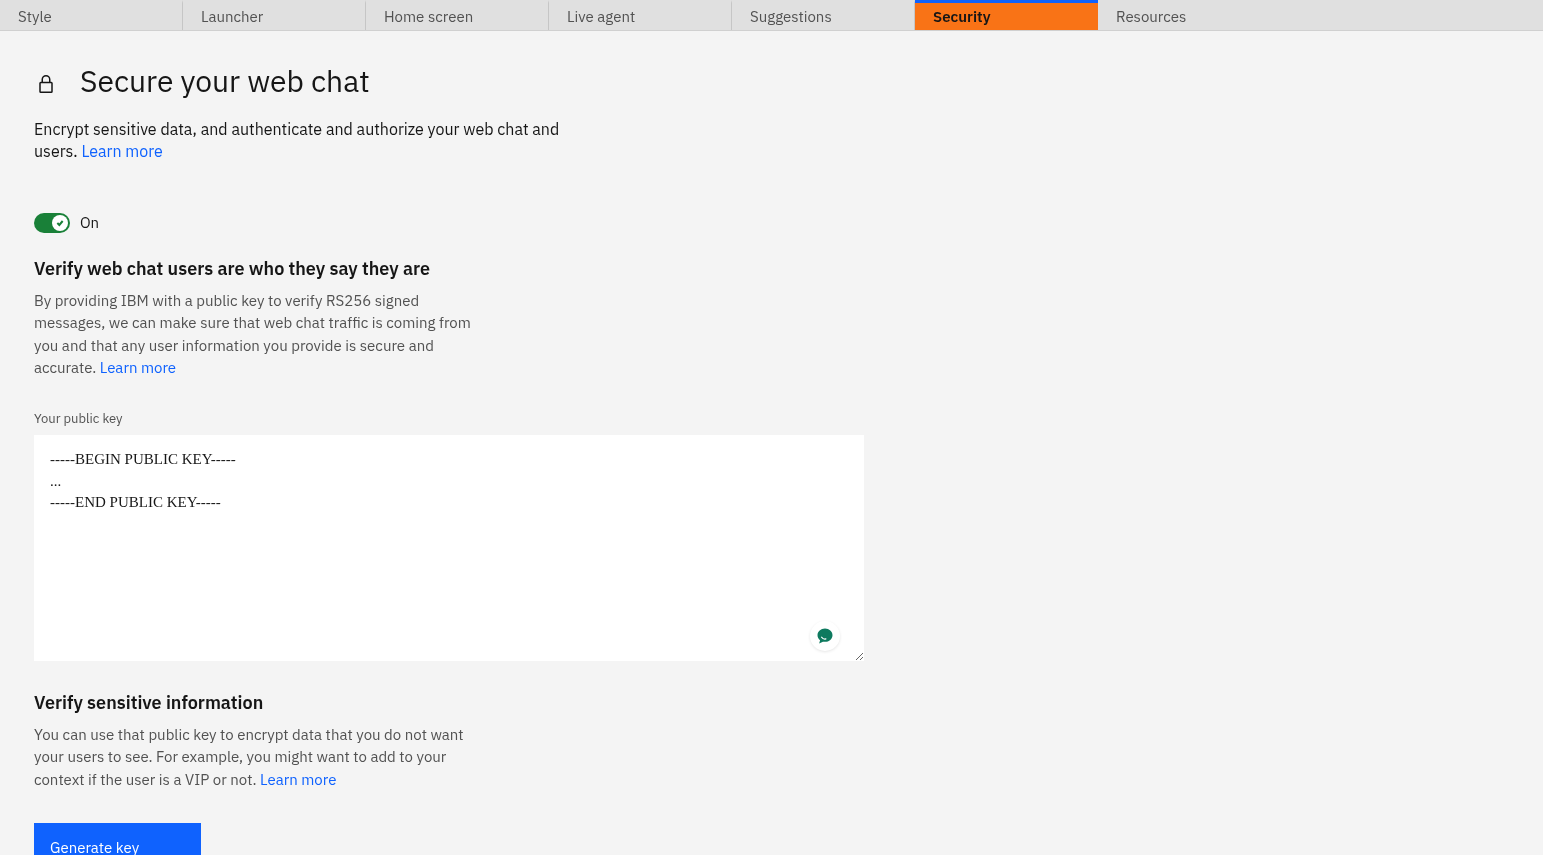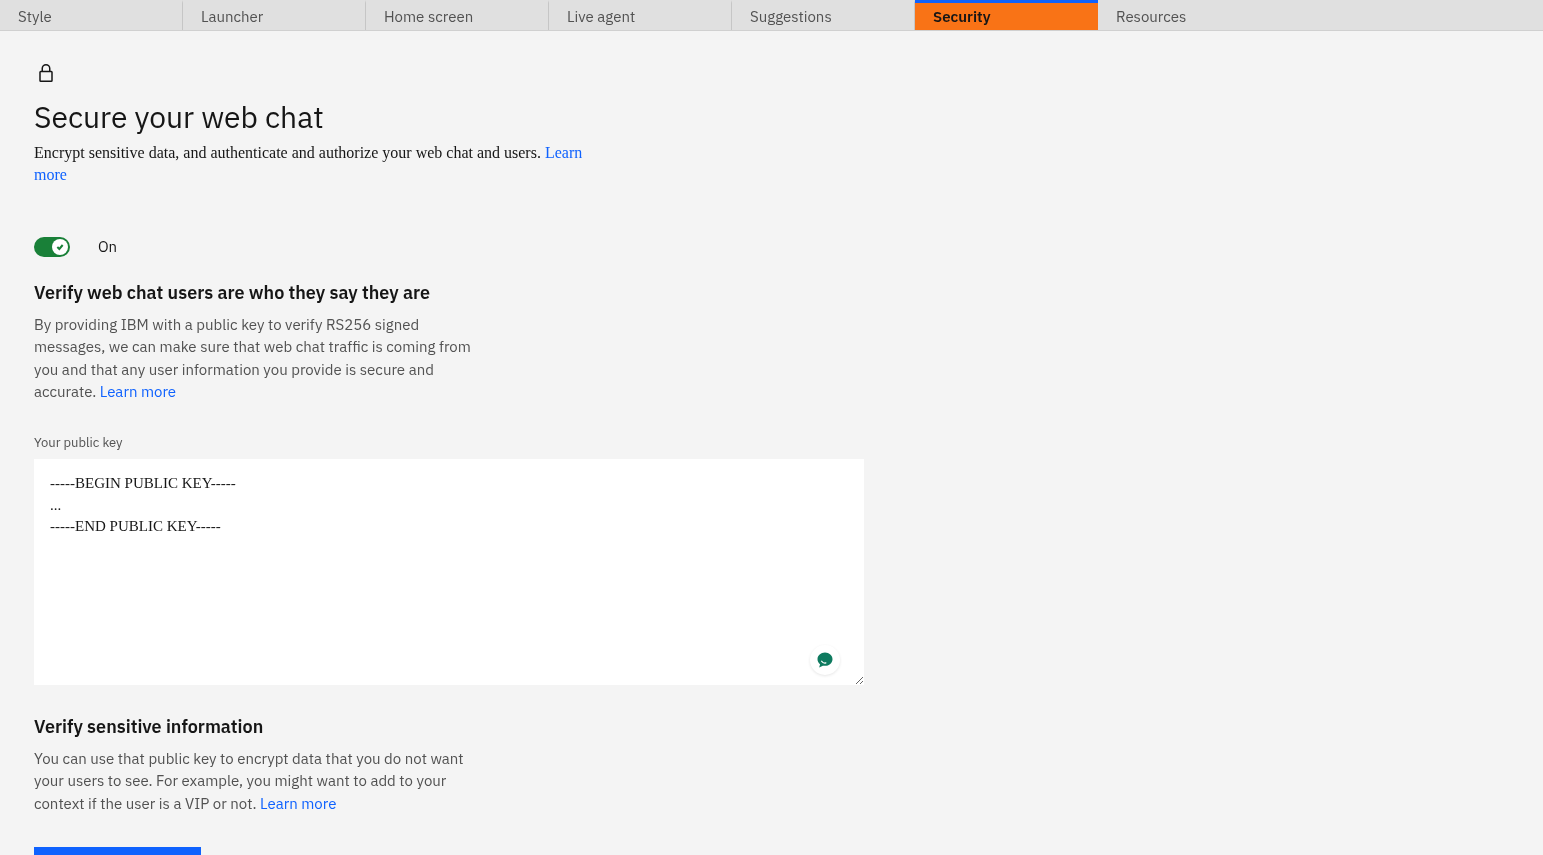--- a/index.html
+++ b/index.html
@@ -41,52 +41,50 @@
     .tab:last-child {
       border-right: none;
     }
     
     
     .content {
       padding: 30px 34px;
     }
     .title-row {
       display: flex;
-      align-items: flex-start;
-      gap: 8px;
-      flex-direction: column;
+      align-items: flex-end;
+      gap: 22px;
     }
     .lock-icon svg {
       width: 24px;
       height: 24px;
     }
     h1 {
       font-size: 30px;
       font-weight: 400;
       color: #161616;
     }
     .subtitle {
       font-size: 16px;
       color: #161616;
-      margin-top: 6px;
+      margin-top: 18px;
       max-width: 560px;
       line-height: 1.4;
-      font-family: Liberation Serif, serif;
     }
     .link {
       color: #0f62fe;
       cursor: pointer;
       text-decoration: none;
     }
     
     
     .toggle-row {
       display: flex;
       align-items: center;
-      gap: 28px;
+      gap: 10px;
       margin-top: 50px;
     }
     .toggle {
       width: 36px;
       height: 20px;
       background: #198038;
       border-radius: 10px;
       position: relative;
       cursor: pointer;
     }

